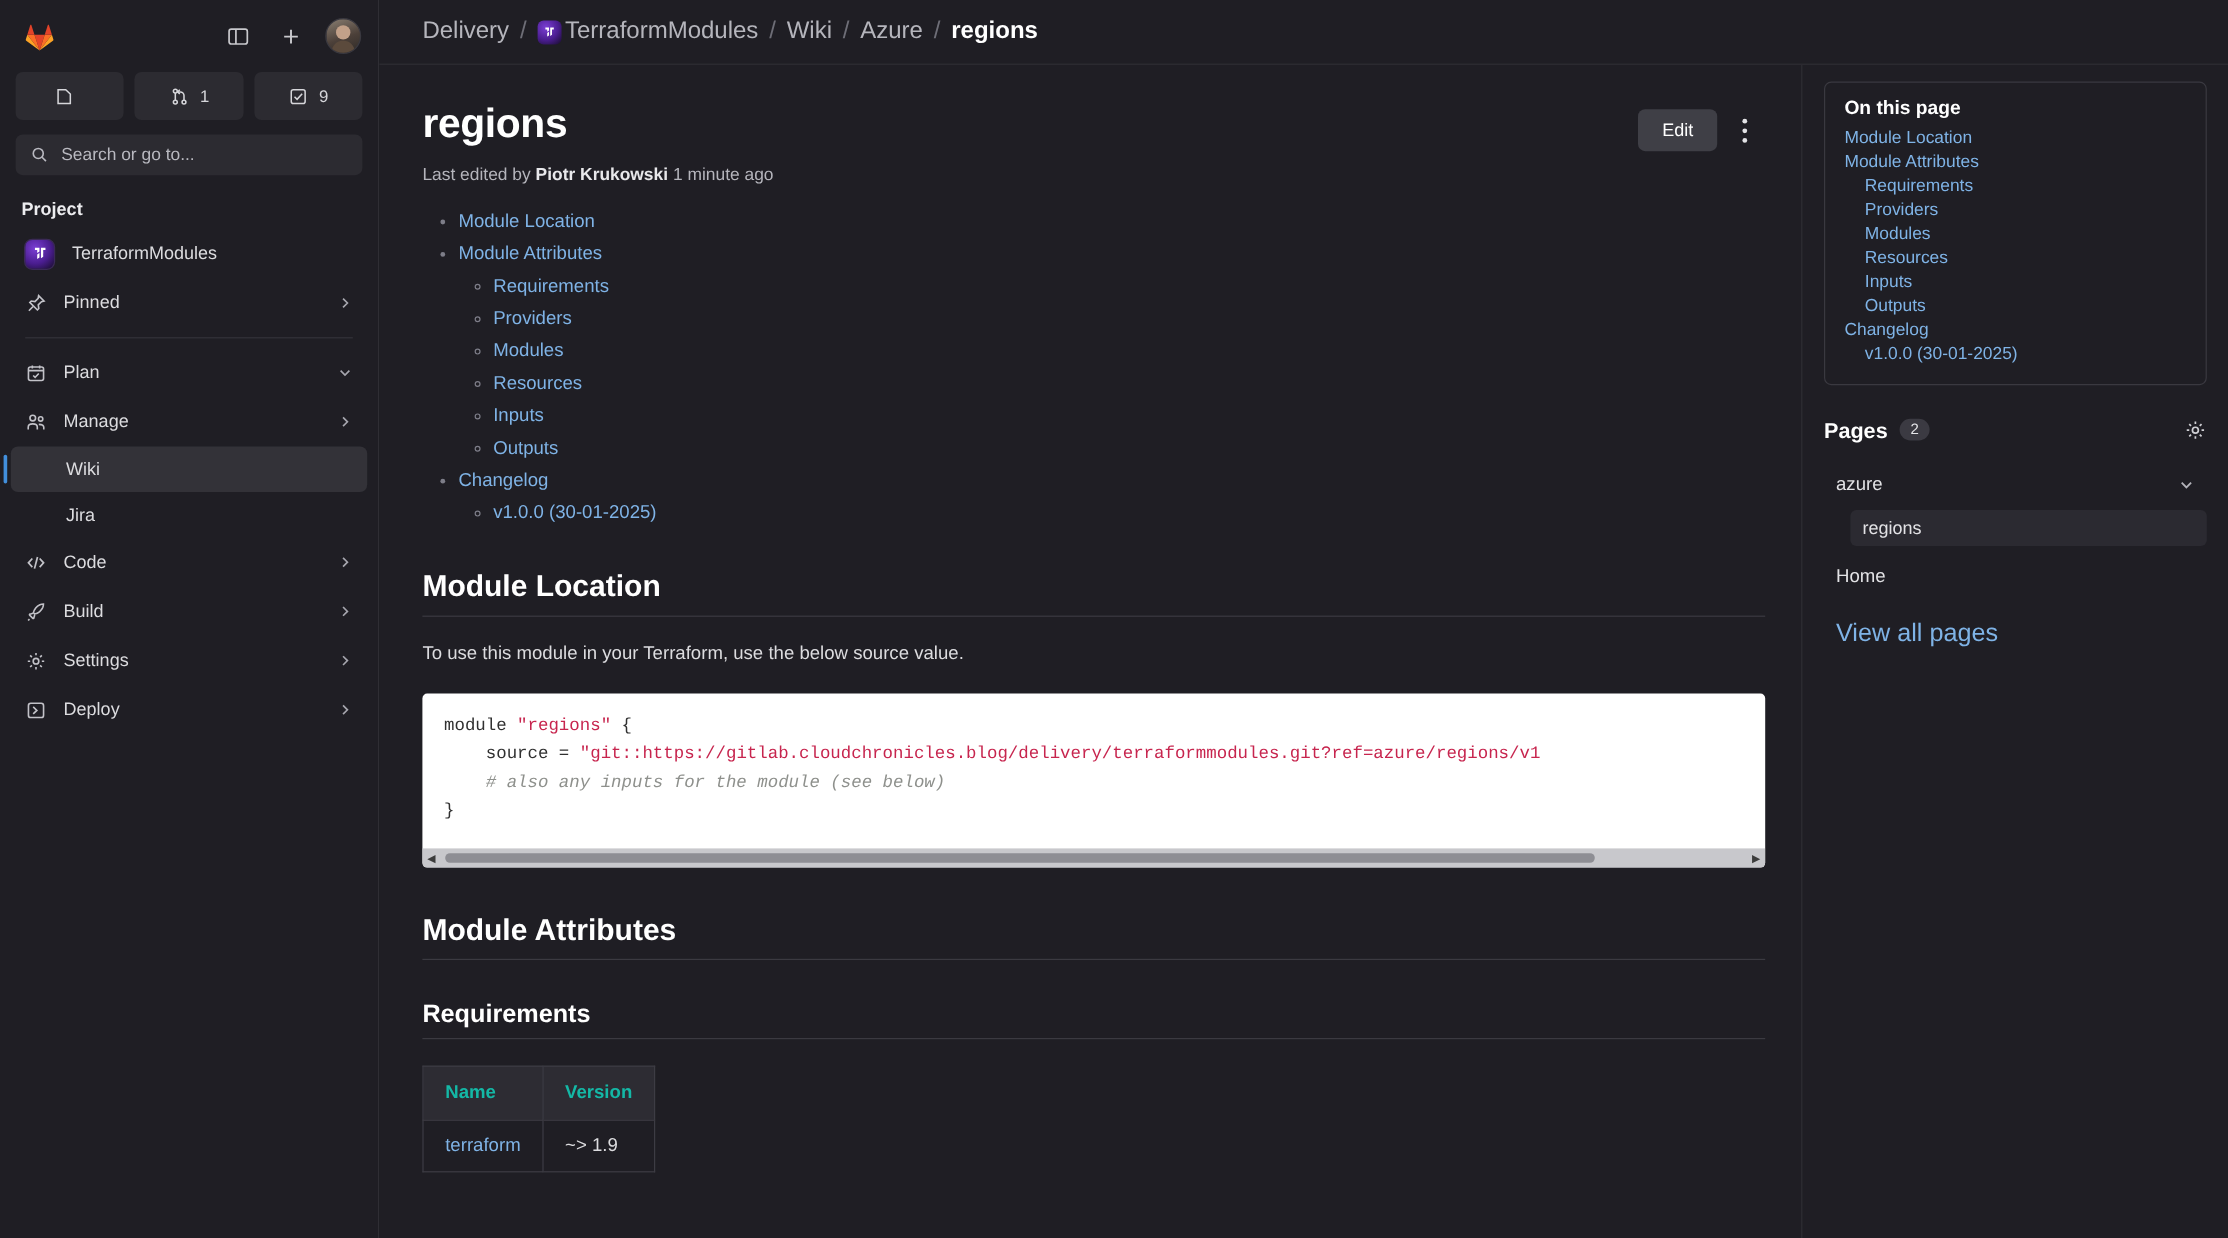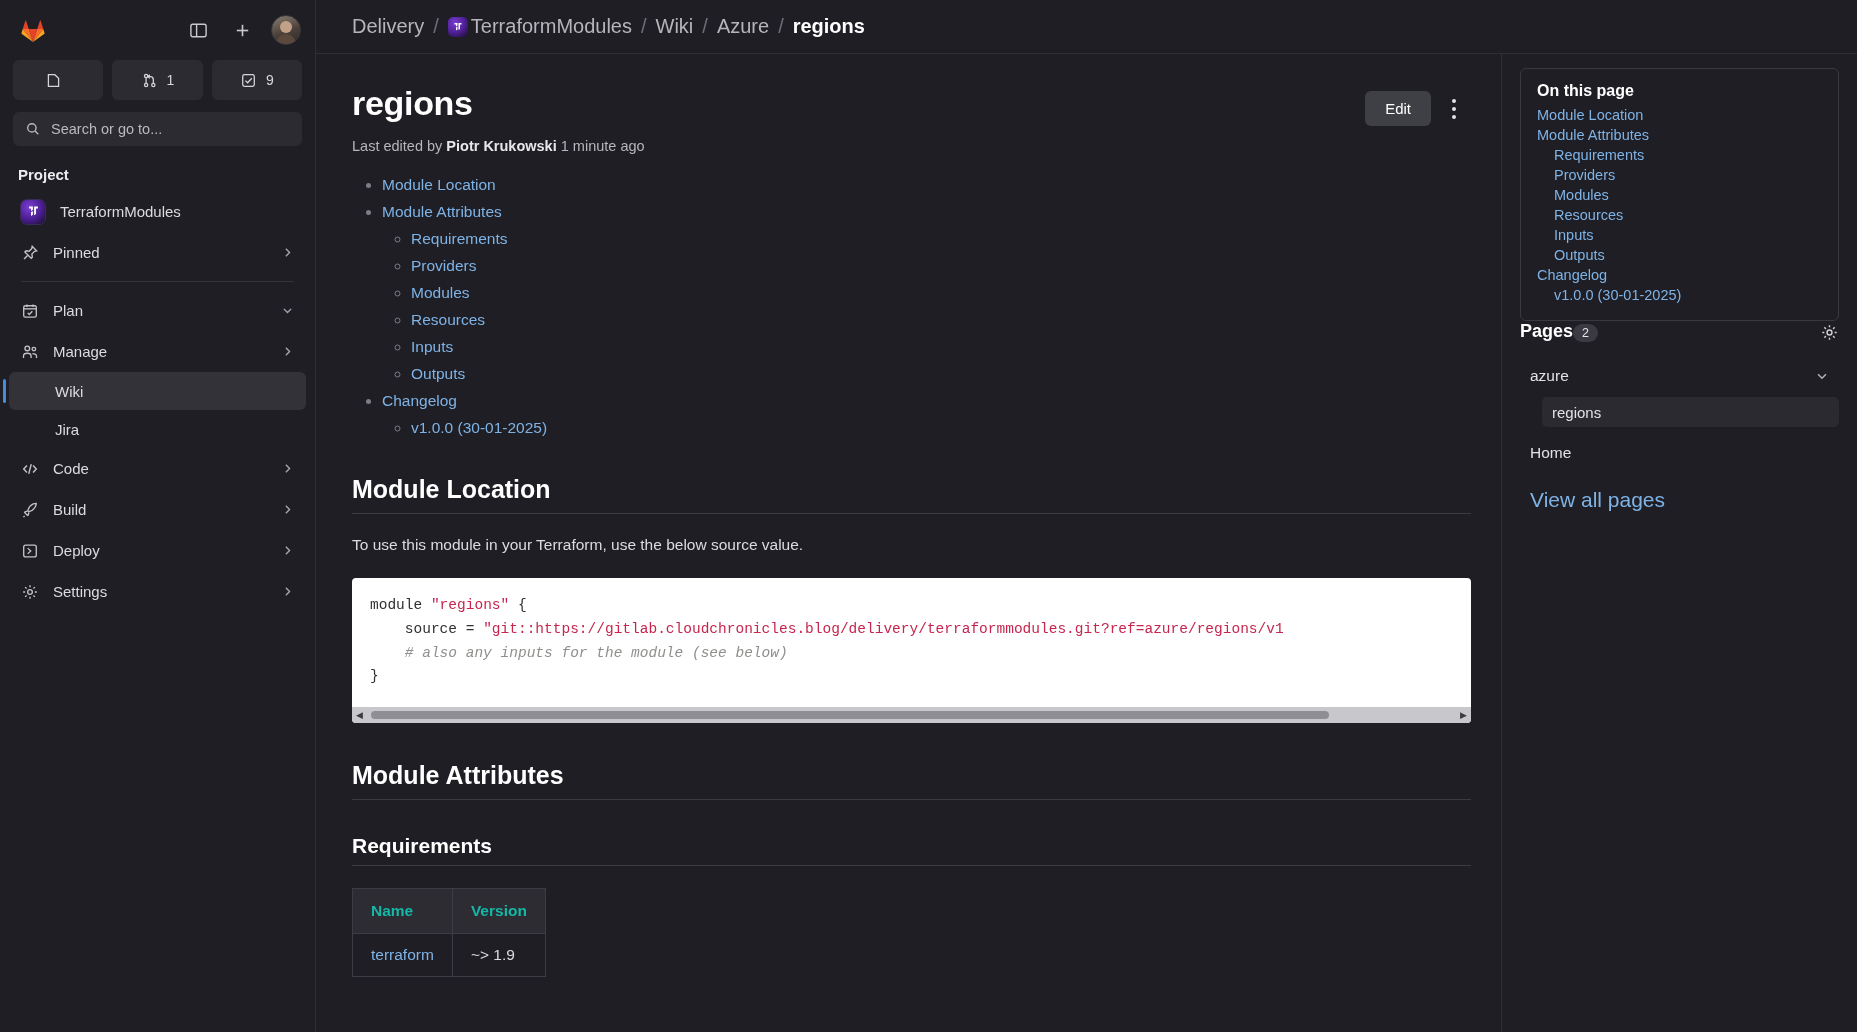--- a/index.html
+++ b/index.html
@@ -219,22 +219,22 @@
     padding: 13px 16px 15px 16px;
   }
   .otp-title { font-size: 16px; font-weight: bold; color: #ffffff; margin-bottom: 5px; }
   .otp-link {
     display: block; color: #7fb3e6; font-size: 14.5px;
     text-decoration: none; padding: 2px 0; cursor: pointer;
   }
   .otp-link.lvl2 { padding-left: 17px; }
 
   .pages-head {
-    display: flex; align-items: flex-end; gap: 0;
-    padding-bottom: 8px;
+    display: flex; align-items: flex-start; gap: 10px;
+    margin-top: 28px; padding-bottom: 8px;
   }
   .pages-title { font-size: 18px; font-weight: bold; color: #ffffff; }
   .pages-count {
     background: #3b3a42; color: #e6e6e9; border-radius: 10px;
     font-size: 12.5px; padding: 2px 9px; min-width: 24px; text-align: center;
   }
   .pages-gear { margin-left: auto; color: #cfcfd4; cursor: pointer; display: flex; }
 
   .pages-search {
     display: flex; align-items: center; gap: 9px;
@@ -434,40 +434,40 @@
         <span class="chev">
           <svg width="13" height="13" viewBox="0 0 16 16" fill="none" stroke="currentColor" stroke-width="1.7">
               <path d="M6 3.5 10.5 8 6 12.5"></path>
             </svg>
         </span>
       </div>
 
       <div class="nav-item">
         <span class="nico">
           <svg width="18" height="18" viewBox="0 0 20 20" fill="none" stroke="currentColor" stroke-width="1.5">
-            <rect x="3" y="3.4" width="14" height="13.2" rx="2.2"></rect>
-            <path d="M7.4 6.8 10.8 10l-3.4 3.2"></path>
-          </svg>
-        </span>
-        <span class="ntext">Deploy</span>
+            <circle cx="10" cy="10" r="2.6"></circle>
+            <path d="M10 2.4v2.2M10 15.4v2.2M2.4 10h2.2M15.4 10h2.2M4.6 4.6l1.6 1.6M13.8 13.8l1.6 1.6M15.4 4.6l-1.6 1.6M6.2 13.8l-1.6 1.6"></path>
+          </svg>
+        </span>
+        <span class="ntext">Settings</span>
         <span class="chev">
           <svg width="13" height="13" viewBox="0 0 16 16" fill="none" stroke="currentColor" stroke-width="1.7">
               <path d="M6 3.5 10.5 8 6 12.5"></path>
             </svg>
         </span>
       </div>
 
       <div class="nav-item">
         <span class="nico">
           <svg width="18" height="18" viewBox="0 0 20 20" fill="none" stroke="currentColor" stroke-width="1.5">
-            <circle cx="10" cy="10" r="2.6"></circle>
-            <path d="M10 2.4v2.2M10 15.4v2.2M2.4 10h2.2M15.4 10h2.2M4.6 4.6l1.6 1.6M13.8 13.8l1.6 1.6M15.4 4.6l-1.6 1.6M6.2 13.8l-1.6 1.6"></path>
-          </svg>
-        </span>
-        <span class="ntext">Settings</span>
+            <rect x="3" y="3.4" width="14" height="13.2" rx="2.2"></rect>
+            <path d="M7.4 6.8 10.8 10l-3.4 3.2"></path>
+          </svg>
+        </span>
+        <span class="ntext">Deploy</span>
         <span class="chev">
           <svg width="13" height="13" viewBox="0 0 16 16" fill="none" stroke="currentColor" stroke-width="1.7">
               <path d="M6 3.5 10.5 8 6 12.5"></path>
             </svg>
         </span>
       </div>
     </div>
   </aside>
 
   <div class="main">

